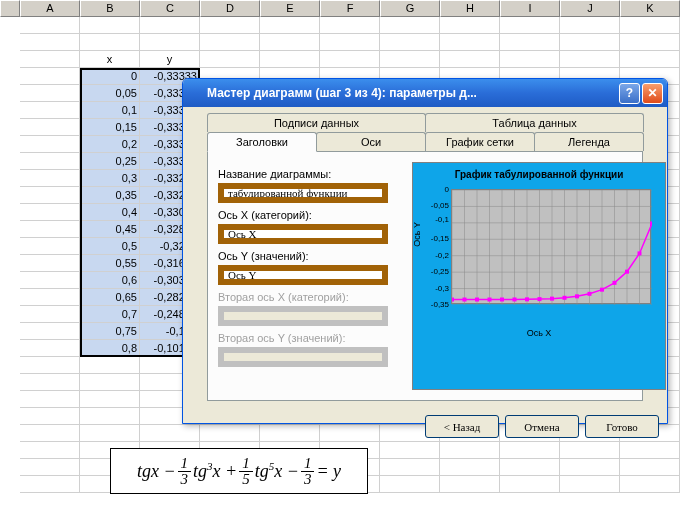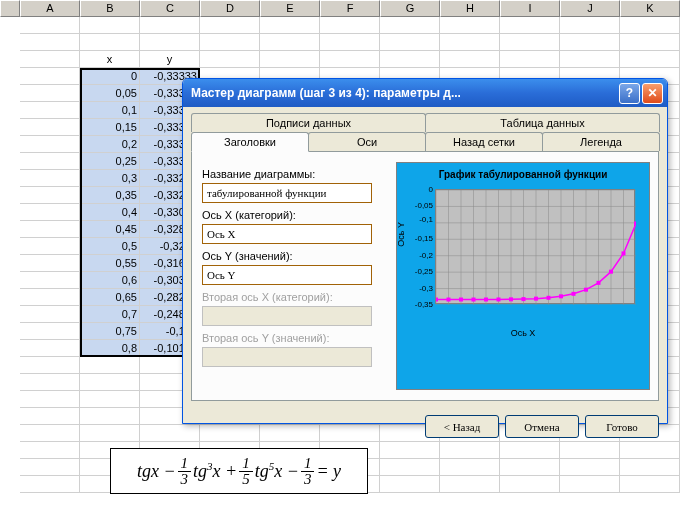--- a/index.html
+++ b/index.html
@@ -12,36 +12,36 @@
   .colhead { width: 60px; height: 17px; background: #d4d0c8; border: 1px solid #808080; border-top-color: #fff; border-left-color: #fff; text-align: center; line-height: 15px; font-size: 11px; }
   .grid { position: absolute; top: 17px; left: 20px; }
   .gridrow { display: flex; }
   .cell { width: 60px; height: 17px; border-right: 1px solid #d0d0d0; border-bottom: 1px solid #d0d0d0; padding: 0 2px; text-align: right; line-height: 16px; font-size: 11px; overflow: hidden; white-space: nowrap; }
   .cell.center { text-align: center; }
   .sel { background: #c8d8f0; }
   .table-border { position: absolute; border: 2px solid #000; pointer-events: none; }
   
   
   .dialog { position: absolute; top: 78px; left: 182px; width: 486px; height: 346px; background: #ece9d8; border: 1px solid #0054e3; border-radius: 6px 6px 0 0; box-shadow: 2px 2px 6px rgba(0,0,0,0.3); }
-  .titlebar { height: 28px; background: linear-gradient(to bottom, #3b8eed 0%, #2a6dd8 50%, #1e5bc4 100%); border-radius: 5px 5px 0 0; display: flex; align-items: center; padding: 0 4px 0 8px; }
+  .titlebar { height: 28px; background: linear-gradient(to bottom, #3b8eed 0%, #2a6dd8 50%, #1e5bc4 100%); border-radius: 5px 5px 0 0; display: flex; align-items: center; padding: 0 4px 0 24px; }
   .titlebar-text { color: #fff; font-weight: bold; font-size: 12px; flex: 1; overflow: hidden; white-space: nowrap; }
   .titlebtn { width: 21px; height: 21px; margin-left: 2px; background: linear-gradient(to bottom, #f89e6c, #e04b1a); border: 1px solid #fff; border-radius: 3px; color: #fff; font-weight: bold; font-size: 12px; text-align: center; line-height: 18px; cursor: pointer; }
   .titlebtn.help { background: linear-gradient(to bottom, #7ba7e8, #3a6fc8); }
   
-  .dialog-body { padding: 6px 8px; }
+  .dialog-body { padding: 6px 24px; }
   .tabrow { display: flex; width: 100%; }
   .tab { background: #ece9d8; border: 1px solid #919b9c; border-bottom: none; border-radius: 3px 3px 0 0; padding: 3px 0; font-size: 11px; text-align: center; cursor: pointer; flex: 1; margin-right: -1px; }
   .tab.wide { flex: 2; }
   .tab.active { background: #fcfcfc; position: relative; z-index: 2; border-bottom: 1px solid #fcfcfc; margin-bottom: -1px; }
   .tabpanel { border: 1px solid #919b9c; background: #fcfcfc; padding: 10px; height: 250px; display: flex; gap: 24px; }
   
   .leftcol { width: 180px; }
   .fieldlabel { font-size: 11px; margin-bottom: 3px; margin-top: 6px; }
   .fieldlabel.disabled { color: #a0a0a0; }
-  .textinput { width: 170px; height: 20px; border: 1px solid #a16207; padding: 2px 4px; font-size: 11px; font-family: Tahoma; }
+  .textinput { width: 170px; height: 20px; border: 6px solid #a16207; padding: 2px 4px; font-size: 11px; font-family: Tahoma; }
   .textinput[disabled] { background: #ece9d8; border-color: #c0c0c0; }
   
   .preview { flex: 1; border: 1px solid #808080; background: #0ea5e9; position: relative; padding: 6px; }
   .preview-title { text-align: center; font-size: 10px; font-weight: bold; margin-bottom: 4px; }
   .chart-area { position: relative; width: 240px; height: 140px; margin: 0 auto; }
   .ylabel { position: absolute; left: -2px; top: 50%; transform: rotate(-90deg) translateX(50%); transform-origin: left center; font-size: 9px; }
   .xlabel { position: absolute; bottom: -14px; left: 50%; transform: translateX(-50%); font-size: 9px; }
   .plot { position: absolute; left: 32px; top: 5px; width: 200px; height: 115px; border: 1px solid #808080; background: #c0c0c0; }
   .ytick { position: absolute; right: 210px; font-size: 8px; text-align: right; width: 24px; transform: translateY(-50%); }
   
@@ -449,21 +449,21 @@
     <div class="titlebtn">✕</div>
   </div>
   <div class="dialog-body">
     <div class="tabrow">
       <div class="tab wide"><span>Подписи данных</span></div>
       <div class="tab wide"><span>Таблица данных</span></div>
     </div>
     <div class="tabrow">
       <div class="tab active"><span>Заголовки</span></div>
       <div class="tab"><span>Оси</span></div>
-      <div class="tab"><span>Назад сетки</span></div>
+      <div class="tab"><span>График сетки</span></div>
       <div class="tab"><span>Легенда</span></div>
     </div>
     <div class="tabpanel">
       <div class="leftcol">
         <div class="fieldlabel">Название диаграммы:</div>
         <input class="textinput" value="табулированной функции" style="">
         <div class="fieldlabel">Ось X (категорий):</div>
         <input class="textinput" value="Ось X" style="">
         <div class="fieldlabel">Ось Y (значений):</div>
         <input class="textinput" value="Ось Y" style="">

